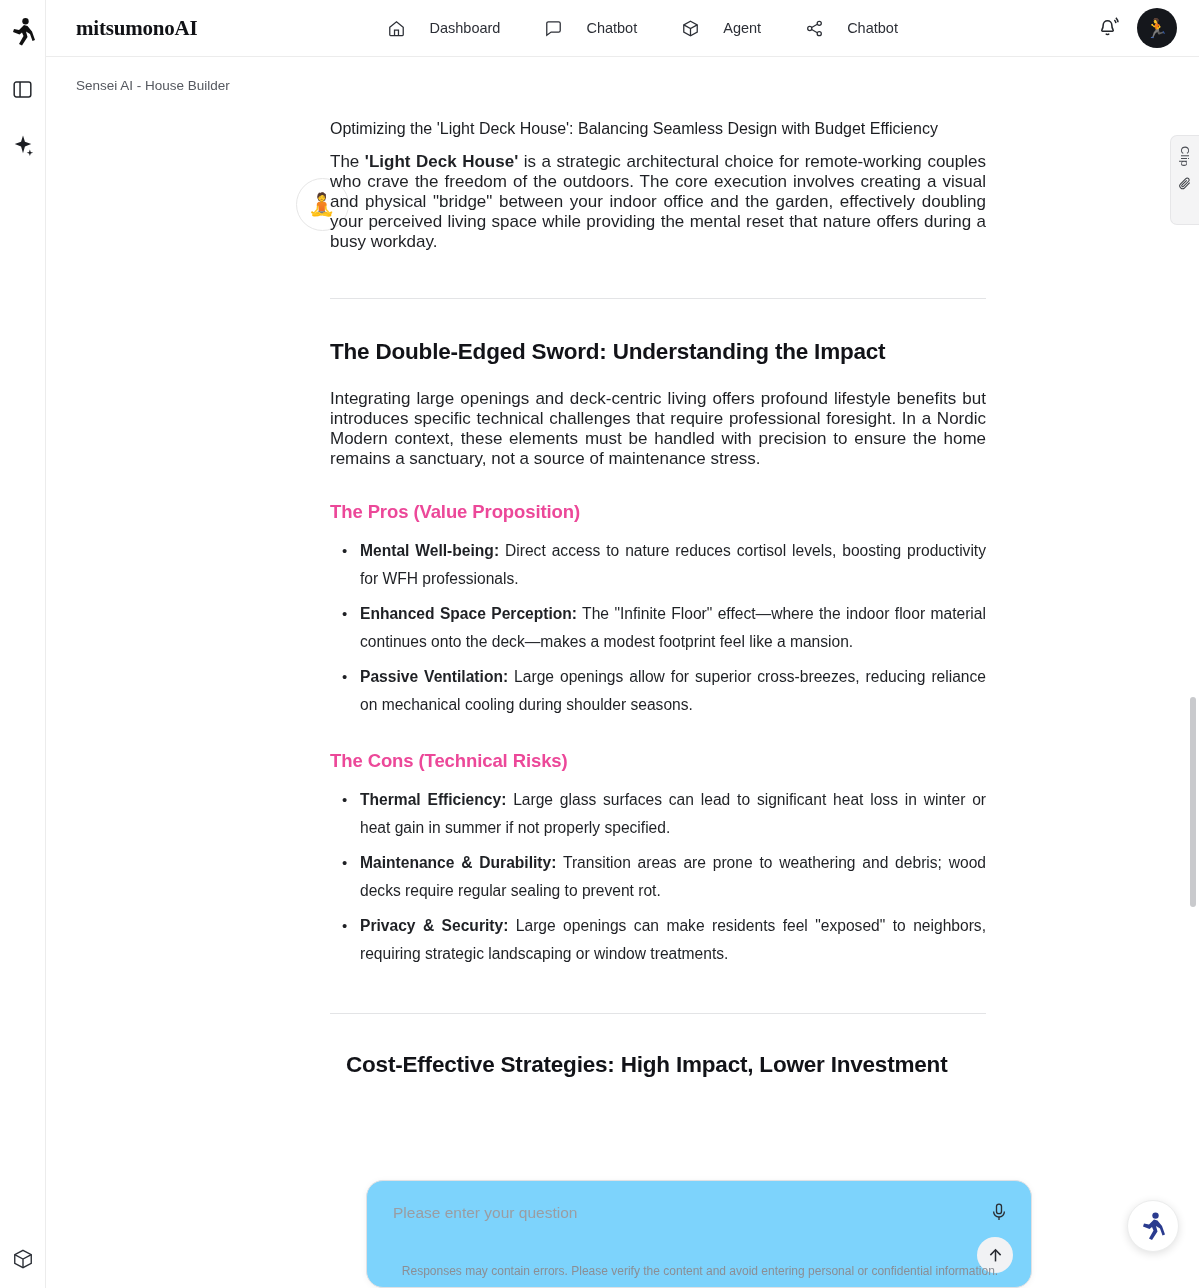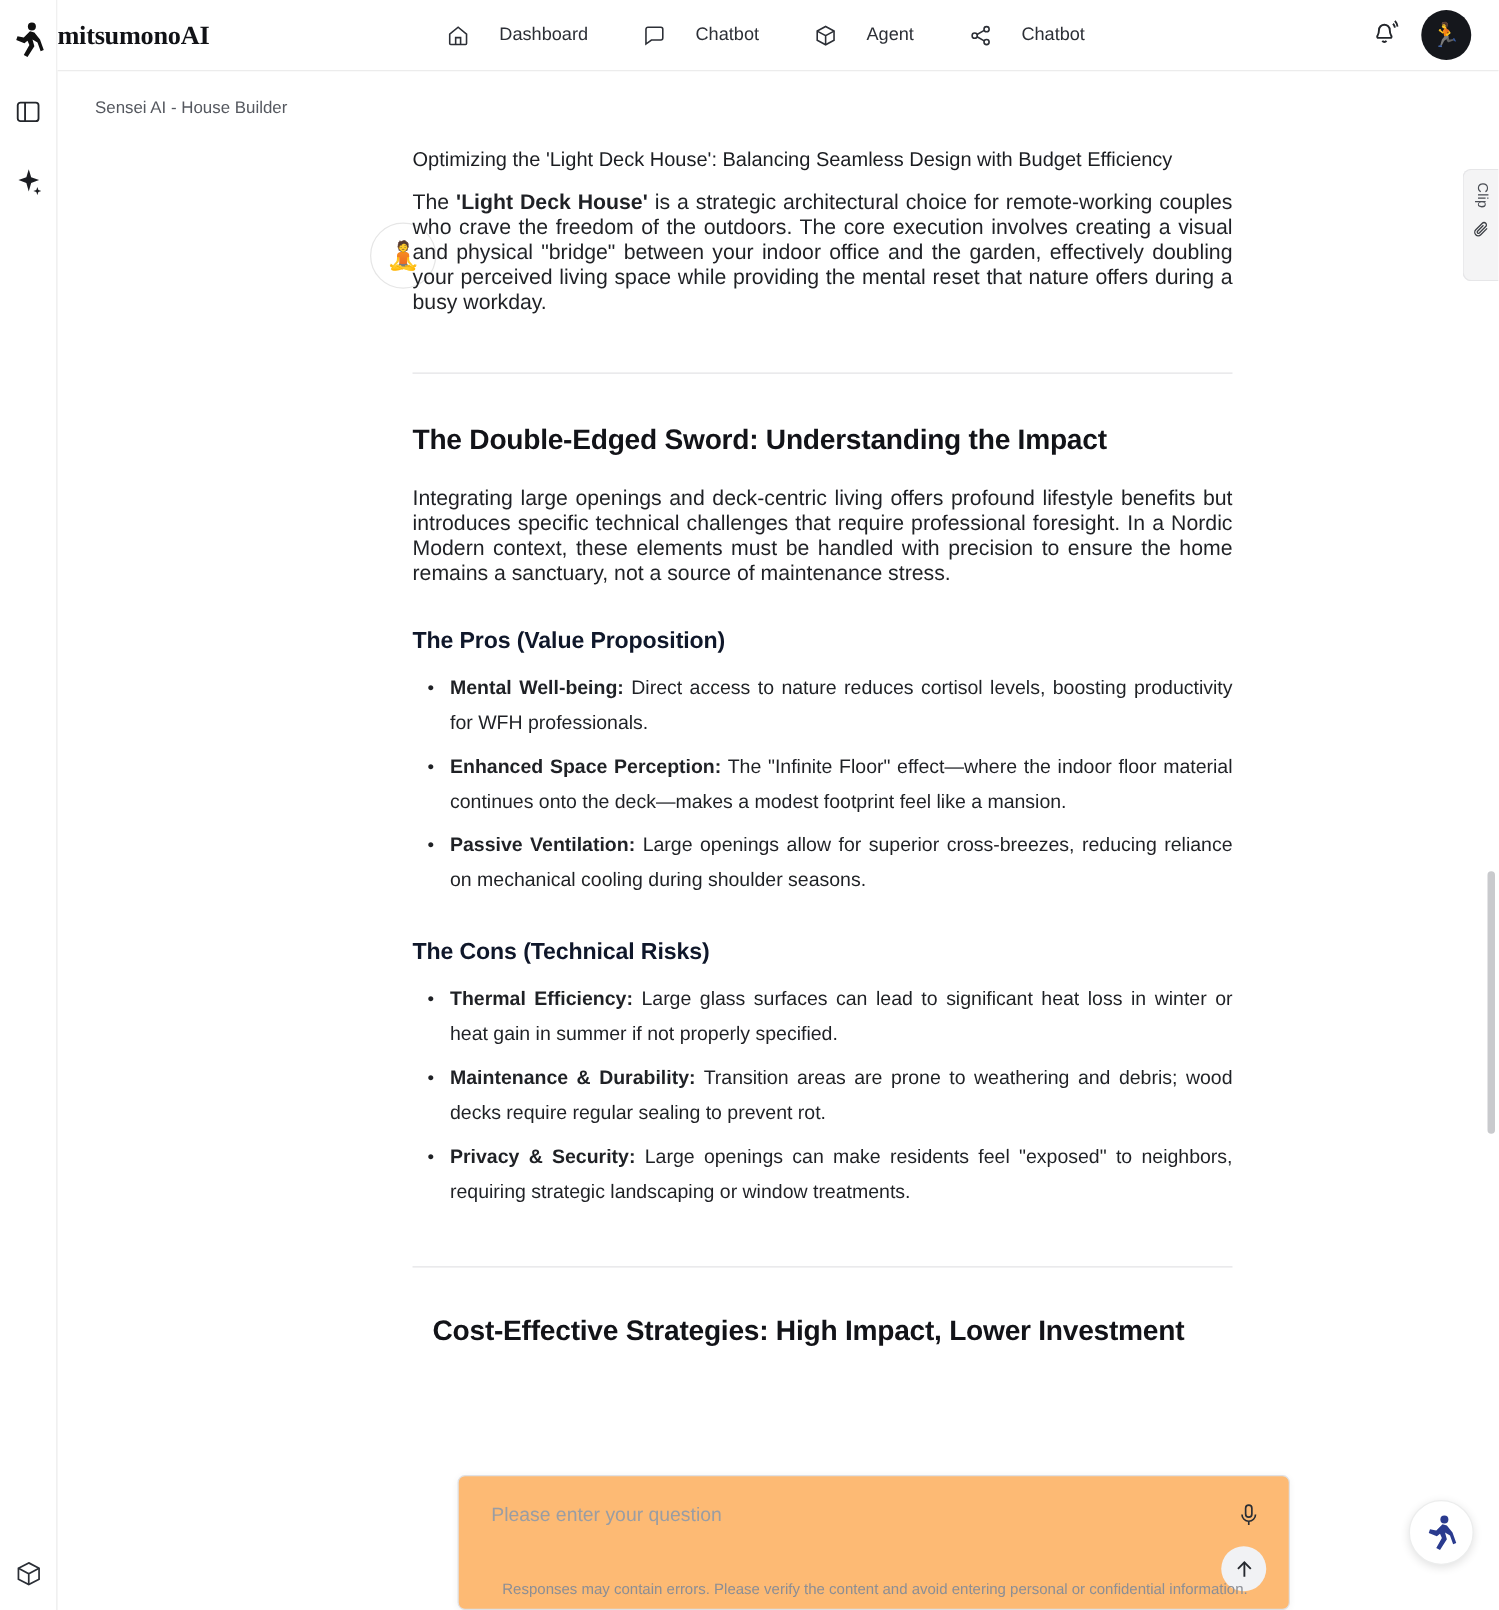--- a/index.html
+++ b/index.html
@@ -47,20 +47,21 @@
 
   
   .topbar {
     position: absolute; left: 46px; top: 0;
     width: 1153px; height: 57px;
     background: #ffffff;
     border-bottom: 1px solid #ececec;
     display: flex; align-items: center;
   }
   .brand {
+    margin-left: 30px;
     font-family: "Liberation Serif", serif;
     font-weight: bold;
     font-size: 21px;
     letter-spacing: -0.2px;
     color: #111216;
   }
   .nav {
     display: flex; align-items: center;
     margin-left: 190px;
     gap: 44px;
@@ -135,21 +136,21 @@
     line-height: 30px;
     font-weight: bold;
     color: #121318;
     margin: 0 0 22px 0;
     letter-spacing: -0.2px;
   }
   h3.art-h3 {
     font-size: 18.5px;
     line-height: 26px;
     font-weight: bold;
-    color: #0f172a;
+    color: #ec4899;
     margin: 30px 0 12px 0;
     letter-spacing: -0.1px;
   }
   ul.art-ul {
     margin: 0; padding: 0 0 0 30px;
     list-style: none;
   }
   ul.art-ul li {
     position: relative;
     font-size: 15.6px;
@@ -204,23 +205,23 @@
     border-radius: 3px;
   }
 
   
   .composer-wrap {
     position: absolute; left: 320px; bottom: 0;
     width: 666px;
   }
   .composer {
     width: 666px; height: 108px;
-    background: #fdba74;
+    background: #7dd3fc;
     border: 1px solid #e0e1e4;
-    border-radius: 6px;
+    border-radius: 17px;
     box-shadow: 0 1px 6px rgba(0,0,0,0.05);
     position: relative;
   }
   .composer-input {
     position: absolute; left: 24px; top: 22px;
     width: 570px;
     border: none; outline: none;
     font-family: "Liberation Sans", sans-serif;
     font-size: 15.5px;
     color: #1f2125;

